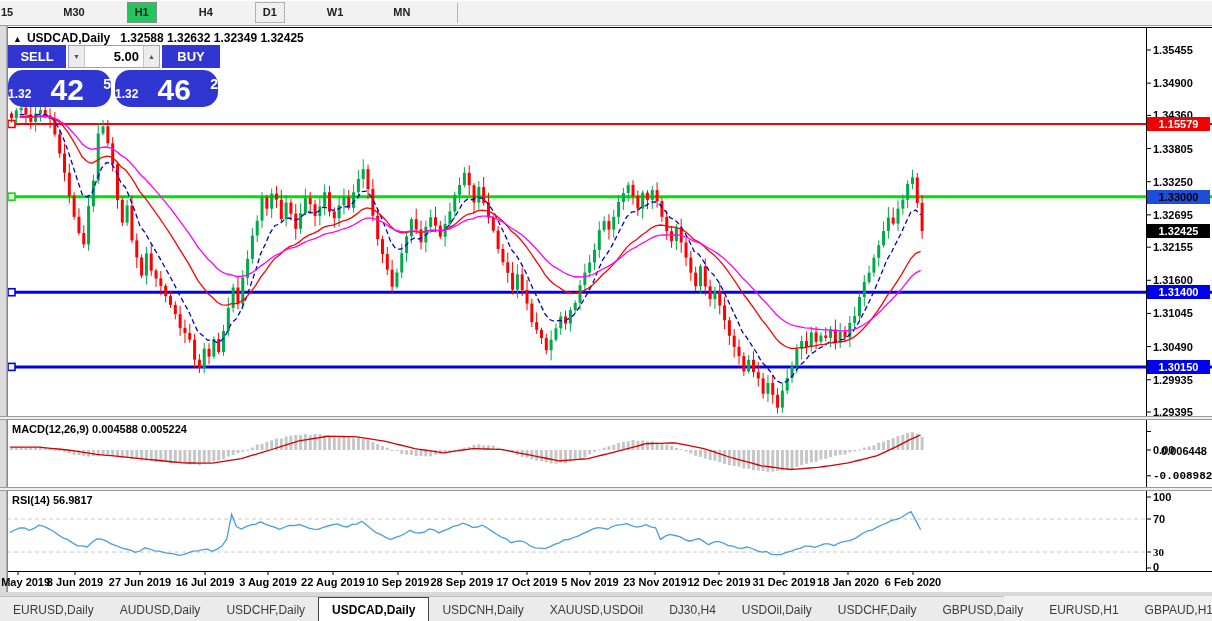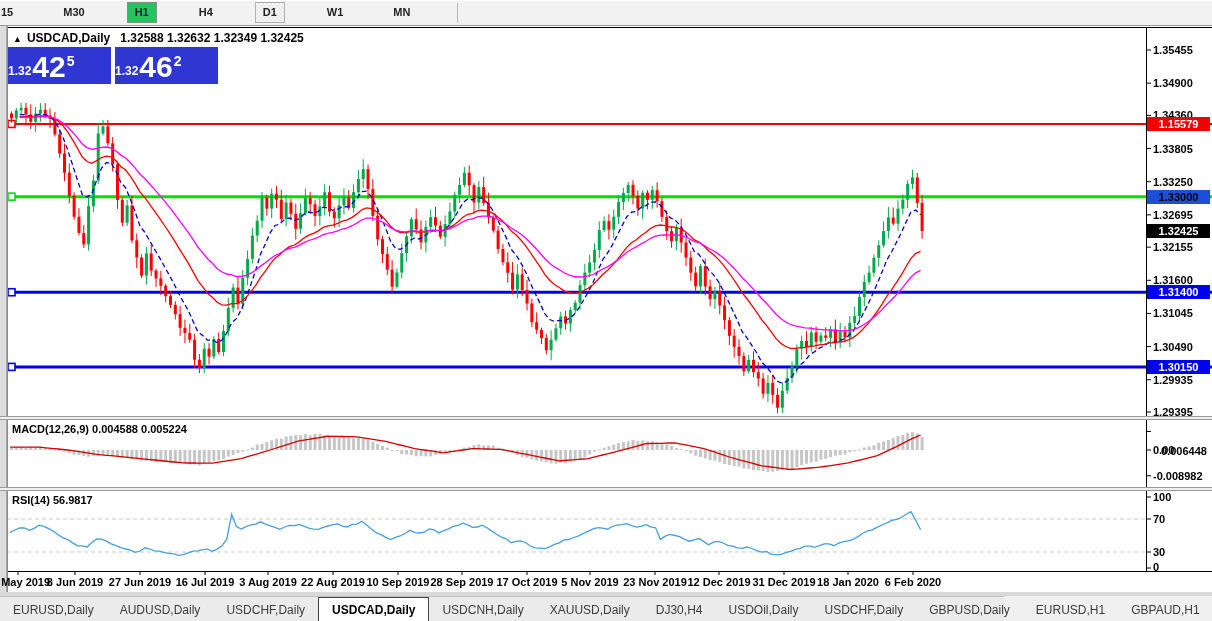--- a/index.html
+++ b/index.html
@@ -64,21 +64,21 @@
   }
   .spin-dn{border-right:1px solid #c5c5c5;}
   .spin-up{border-left:1px solid #c5c5c5;}
   #vol-value{
     flex:1;font-size:13px;font-weight:700;color:#000;text-align:right;
     line-height:21px;padding-right:4px;background:#fff;
   }
   #trade-row2{display:flex;margin-top:2px;}
   .price-box{
     width:103px;height:37px;background:#2f36d2;color:#fff;cursor:pointer;
-    display:flex;align-items:flex-end;justify-content:flex-start;padding-bottom:2px;box-sizing:border-box;
+    display:flex;align-items:flex-end;justify-content:space-between;padding-bottom:2px;box-sizing:border-box;border-radius:15px;
   }
   .price-box + .price-box{margin-left:4px;}
   .p-small{font-size:12px;font-weight:700;margin-bottom:4px;}
   .p-big{font-size:30px;font-weight:700;line-height:30px;margin:0 1px;}
   .p-sup{font-size:14px;font-weight:700;margin-bottom:13px;}
   
   .axlab{
     position:absolute;font-size:11px;font-weight:700;color:#000;
     white-space:nowrap;z-index:4;line-height:12px;
   }
@@ -750,20 +750,29 @@
     </svg>
 </div>
 <div id="left-frame"></div>
 <div id="bottom-frame"></div>
 
 <div id="chart-title">
   <span class="arr">▲</span><span>USDCAD,Daily</span><span class="ohlc">1.32588 1.32632 1.32349 1.32425</span>
 </div>
 
 <div id="trade-panel">
+  <div id="trade-row1">
+    <div class="trade-btn">SELL</div>
+    <div id="vol-box">
+      <div class="spin-btn spin-dn">▼</div>
+      <div id="vol-value">5.00</div>
+      <div class="spin-btn spin-up">▲</div>
+    </div>
+    <div class="trade-btn">BUY</div>
+  </div>
   <div id="trade-row2">
     <div class="price-box">
       <span class="p-small">1.32</span>
         <span class="p-big">42</span>
         <span class="p-sup">5</span>
     </div>
     <div class="price-box">
       <span class="p-small">1.32</span>
         <span class="p-big">46</span>
         <span class="p-sup">2</span>
@@ -785,24 +794,24 @@
     <div class="axlab" style="left: 1153px; top: 175.718px;">1.33250</div>
     <div class="axlab" style="left: 1153px; top: 208.871px;">1.32695</div>
     <div class="axlab" style="left: 1153px; top: 241.129px;">1.32155</div>
     <div class="axlab" style="left: 1153px; top: 274.282px;">1.31600</div>
     <div class="axlab" style="left: 1153px; top: 307.436px;">1.31045</div>
     <div class="axlab" style="left: 1153px; top: 340.589px;">1.30490</div>
     <div class="axlab" style="left: 1153px; top: 373.743px;">1.29935</div>
     <div class="axlab" style="left: 1153px; top: 406px;">1.29395</div>
     <div class="axlab" style="left: 1153px; top: 445px; margin-left: 8px;">0.006448</div>
     <div class="axlab" style="left: 1153px; top: 444px;">0.00</div>
-    <div class="axlab" style="left: 1153px; top: 469.778px;">-0.008982</div>
+    <div class="axlab" style="left: 1153px; top: 469.778px; font-family: Liberation Mono, monospace;">-0.008982</div>
     <div class="axlab" style="left: 1153px; top: 491px;">100</div>
     <div class="axlab" style="left: 1153px; top: 513px;">70</div>
-    <div class="axlab" style="left: 1153px; top: 546px;">30</div>
+    <div class="axlab" style="left: 1153px; top: 546px; font-family: Liberation Serif, serif;">30</div>
     <div class="axlab" style="left: 1153px; top: 561px;">0</div>
     <div class="price-tag" style="top: 116.953px; background: rgb(244, 0, 0); color: rgb(255, 255, 255);">1.15579</div>
     <div class="price-tag" style="top: 189.652px; background: #1d4ed8; color: rgb(0, 0, 0);">1.33000</div>
     <div class="price-tag" style="top: 285.229px; background: rgb(0, 0, 240); color: rgb(255, 255, 255);">1.31400</div>
     <div class="price-tag" style="top: 359.899px; background: rgb(0, 0, 240); color: rgb(255, 255, 255);">1.30150</div>
     <div class="price-tag" style="top: 224px; background: rgb(0, 0, 0); color: rgb(255, 255, 255);">1.32425</div>
     <div class="datelab" style="left: 18px;">21 May 2019</div>
     <div class="datelab" style="left: 75px;">8 Jun 2019</div>
     <div class="datelab" style="left: 140px;">27 Jun 2019</div>
     <div class="datelab" style="left: 205px;">16 Jul 2019</div>
@@ -821,21 +830,21 @@
 
 <div id="tabbar">
     <div class="tab">EURUSD,Daily</div>
     <div class="tab-sep"></div>
     <div class="tab">AUDUSD,Daily</div>
     <div class="tab-sep"></div>
     <div class="tab">USDCHF,Daily</div>
     <div class="tab tab-active">USDCAD,Daily</div>
     <div class="tab">USDCNH,Daily</div>
     <div class="tab-sep"></div>
-    <div class="tab">XAUUSD,Daily</div>
+    <div class="tab">XAUUSD,USDOil</div>
     <div class="tab-sep"></div>
     <div class="tab">DJ30,H4</div>
     <div class="tab-sep"></div>
     <div class="tab">USDOil,Daily</div>
     <div class="tab-sep"></div>
     <div class="tab">USDCHF,Daily</div>
     <div class="tab-sep"></div>
     <div class="tab">GBPUSD,Daily</div>
     <div class="tab-sep"></div>
     <div class="tab">EURUSD,H1</div>

